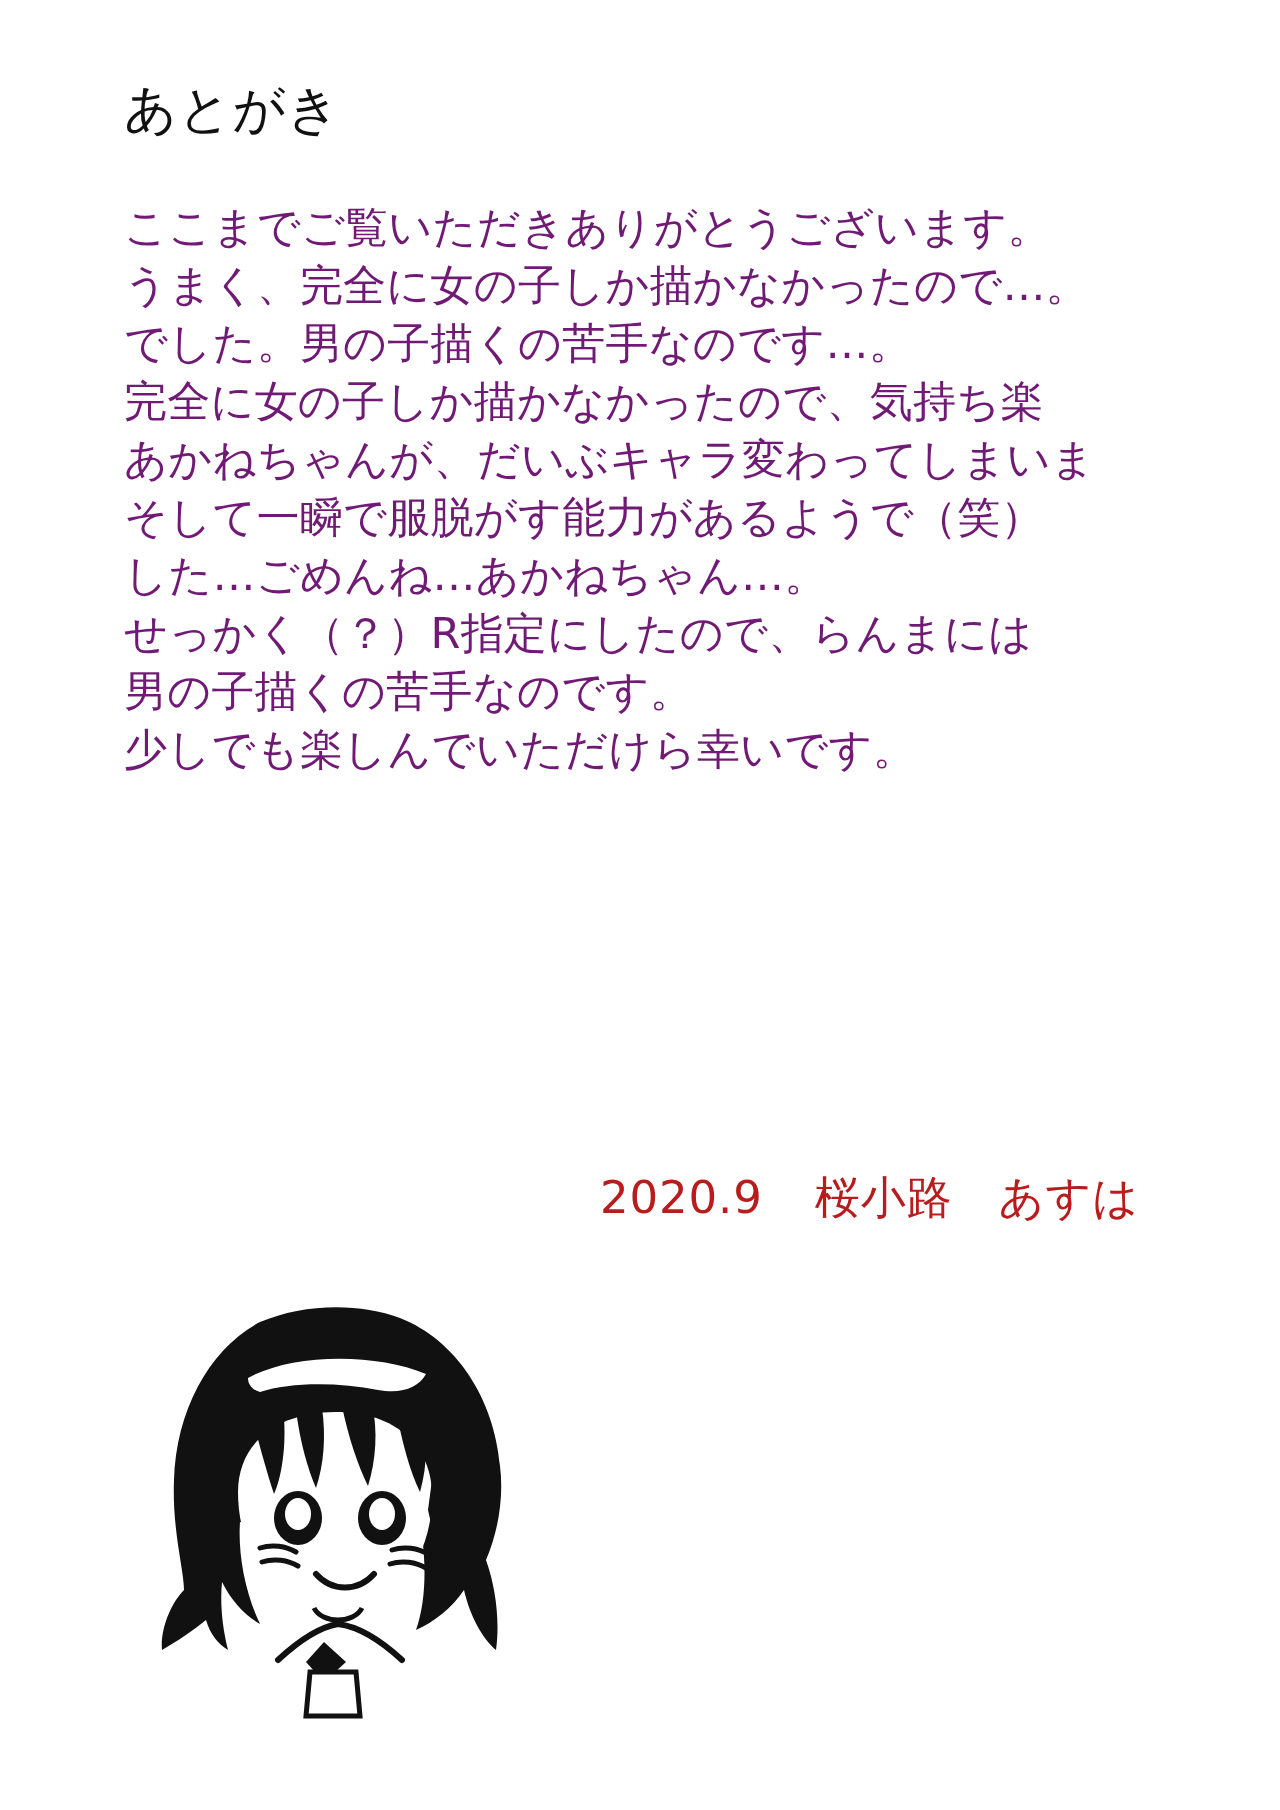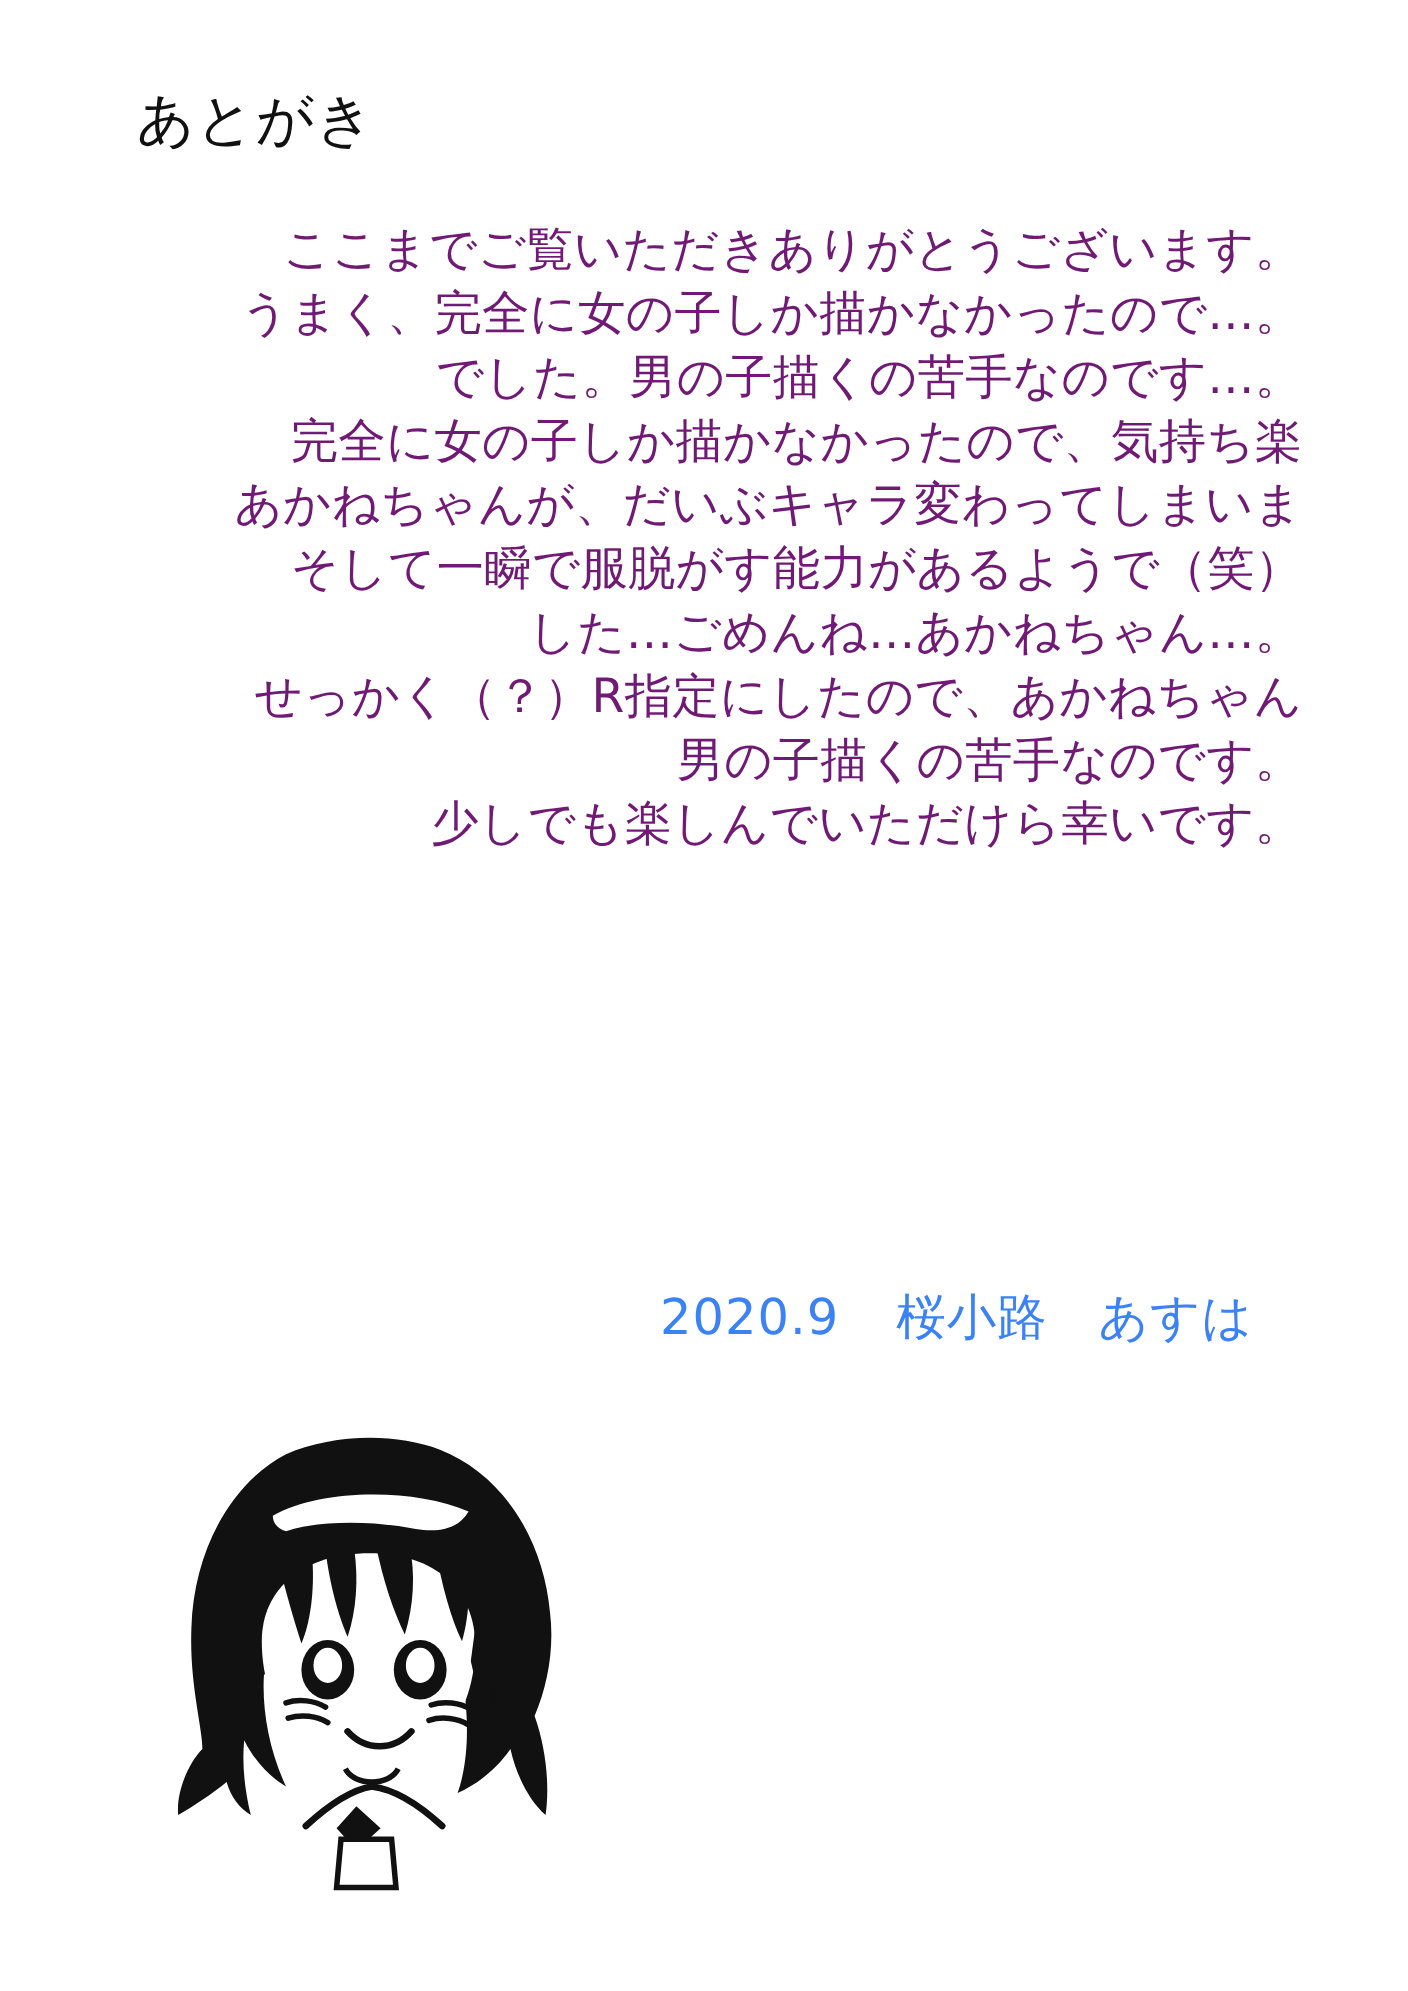--- a/index.html
+++ b/index.html
@@ -12,21 +12,20 @@
     height: 1810px;
     position: relative;
     font-family: "DejaVu Sans", "Liberation Sans", sans-serif;
     color: #111111;
     overflow: hidden;
   }
   .page {
     position: absolute;
     inset: 0;
     background: #ffffff;
-    text-align: right;
   }
   .title {
     position: absolute;
     left: 124px;
     top: 78px;
     font-size: 52px;
     line-height: 1.2;
     letter-spacing: 0.02em;
     color: #111111;
     white-space: nowrap;
@@ -44,21 +43,21 @@
   .body-text .line {
     white-space: nowrap;
     height: 58px;
   }
   .signature {
     position: absolute;
     left: 600px;
     top: 1168px;
     font-size: 45px;
     letter-spacing: 0.02em;
-    color: #3b82f6;
+    color: #b91c1c;
     white-space: nowrap;
   }
   .sig-date { margin-right: 52px; }
   .sig-name { }
 
   
   .illustration {
     position: absolute;
     left: 110px;
     top: 1230px;
@@ -79,21 +78,21 @@
   <div class="title">あとがき</div>
 
   <div class="body-text">
     <div class="line">ここまでご覧いただきありがとうございます。</div>
     <div class="line">うまく、完全に女の子しか描かなかったので…。</div>
     <div class="line">でした。男の子描くの苦手なのです…。</div>
     <div class="line">完全に女の子しか描かなかったので、気持ち楽</div>
     <div class="line">あかねちゃんが、だいぶキャラ変わってしまいま</div>
     <div class="line">そして一瞬で服脱がす能力があるようで（笑）</div>
     <div class="line">した…ごめんね…あかねちゃん…。</div>
-    <div class="line">せっかく（？）R指定にしたので、あかねちゃん</div>
+    <div class="line">せっかく（？）R指定にしたので、らんまには</div>
     <div class="line">男の子描くの苦手なのです。</div>
     <div class="line">少しでも楽しんでいただけら幸いです。</div>
   </div>
 
   <div class="signature">
     <span class="sig-date">2020.9</span><span class="sig-name">桜小路　あすは</span>
   </div>
 
   <div class="illustration">
     <svg viewBox="0 0 470 520" xmlns="http://www.w3.org/2000/svg">

